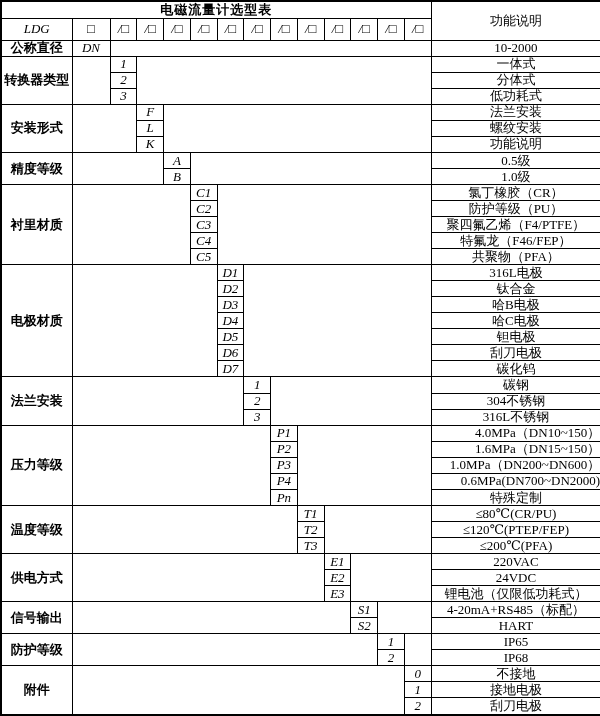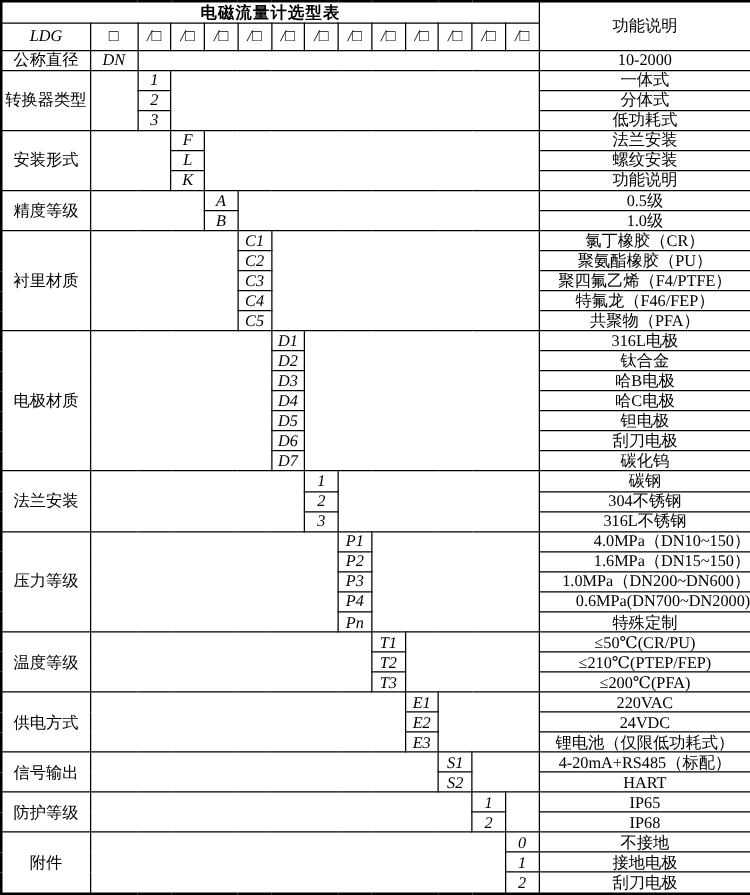--- a/index.html
+++ b/index.html
@@ -25,21 +25,21 @@
     line-height: 1.05;
     white-space: nowrap;
     overflow: hidden;
   }
   tr.r-title { height: 17px; }
   tr.r-ldg   { height: 22px; font-style: italic; }
   td.title-cell { font-size: 15px; font-weight: bold; letter-spacing: 1px; }
   td.fn-cell    { font-size: 15px; }
   td.ldg-cell   { text-align: left; padding-left: 12px; font-size: 14px; }
   td.slot-cell  { font-size: 13px; }
-  td.label-cell { font-size: 14px; }
+  td.label-cell { font-size: 14px; font-weight: bold; }
   td.code-cell  { font-size: 12.5px; font-style: italic; }
   td.desc-cell  { font-size: 13px; }
   td.desc-cell.left { text-align: right; padding-left: 2px; }
   td.empty-cell { }
 </style>
 </head>
 <body>
 
 <div class="sheet">
   <table class="sel">
@@ -130,21 +130,21 @@
         </tr>
         <tr>
           <td class="label-cell" rowspan="5">衬里材质</td>
           <td class="empty-cell" rowspan="5" colspan="4"></td>
           <td class="code-cell">C1</td>
           <td class="empty-cell" rowspan="5" colspan="8"></td>
           <td class="desc-cell">氯丁橡胶（CR）</td>
         </tr>
         <tr>
           <td class="code-cell">C2</td>
-          <td class="desc-cell">聚氨酯橡胶（PU）</td>
+          <td class="desc-cell">防护等级（PU）</td>
         </tr>
         <tr>
           <td class="code-cell">C3</td>
           <td class="desc-cell">聚四氟乙烯（F4/PTFE）</td>
         </tr>
         <tr>
           <td class="code-cell">C4</td>
           <td class="desc-cell">特氟龙（F46/FEP）</td>
         </tr>
         <tr>
@@ -218,25 +218,25 @@
         </tr>
         <tr>
           <td class="code-cell">Pn</td>
           <td class="desc-cell">特殊定制</td>
         </tr>
         <tr>
           <td class="label-cell" rowspan="3">温度等级</td>
           <td class="empty-cell" rowspan="3" colspan="8"></td>
           <td class="code-cell">T1</td>
           <td class="empty-cell" rowspan="3" colspan="4"></td>
-          <td class="desc-cell">≤50℃(CR/PU)</td>
+          <td class="desc-cell">≤80℃(CR/PU)</td>
         </tr>
         <tr>
           <td class="code-cell">T2</td>
-          <td class="desc-cell">≤210℃(PTEP/FEP)</td>
+          <td class="desc-cell">≤120℃(PTEP/FEP)</td>
         </tr>
         <tr>
           <td class="code-cell">T3</td>
           <td class="desc-cell">≤200℃(PFA)</td>
         </tr>
         <tr>
           <td class="label-cell" rowspan="3">供电方式</td>
           <td class="empty-cell" rowspan="3" colspan="9"></td>
           <td class="code-cell">E1</td>
           <td class="empty-cell" rowspan="3" colspan="3"></td>

